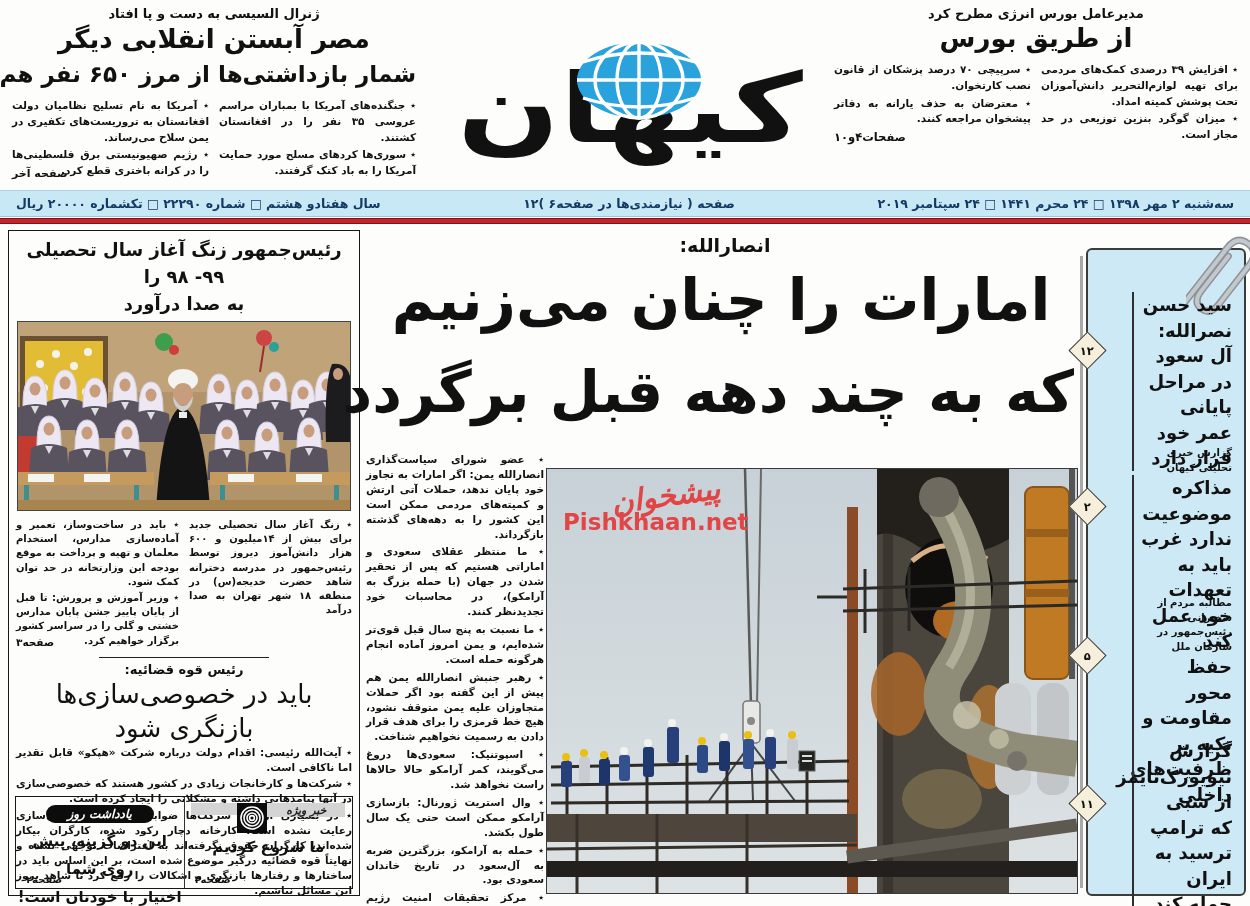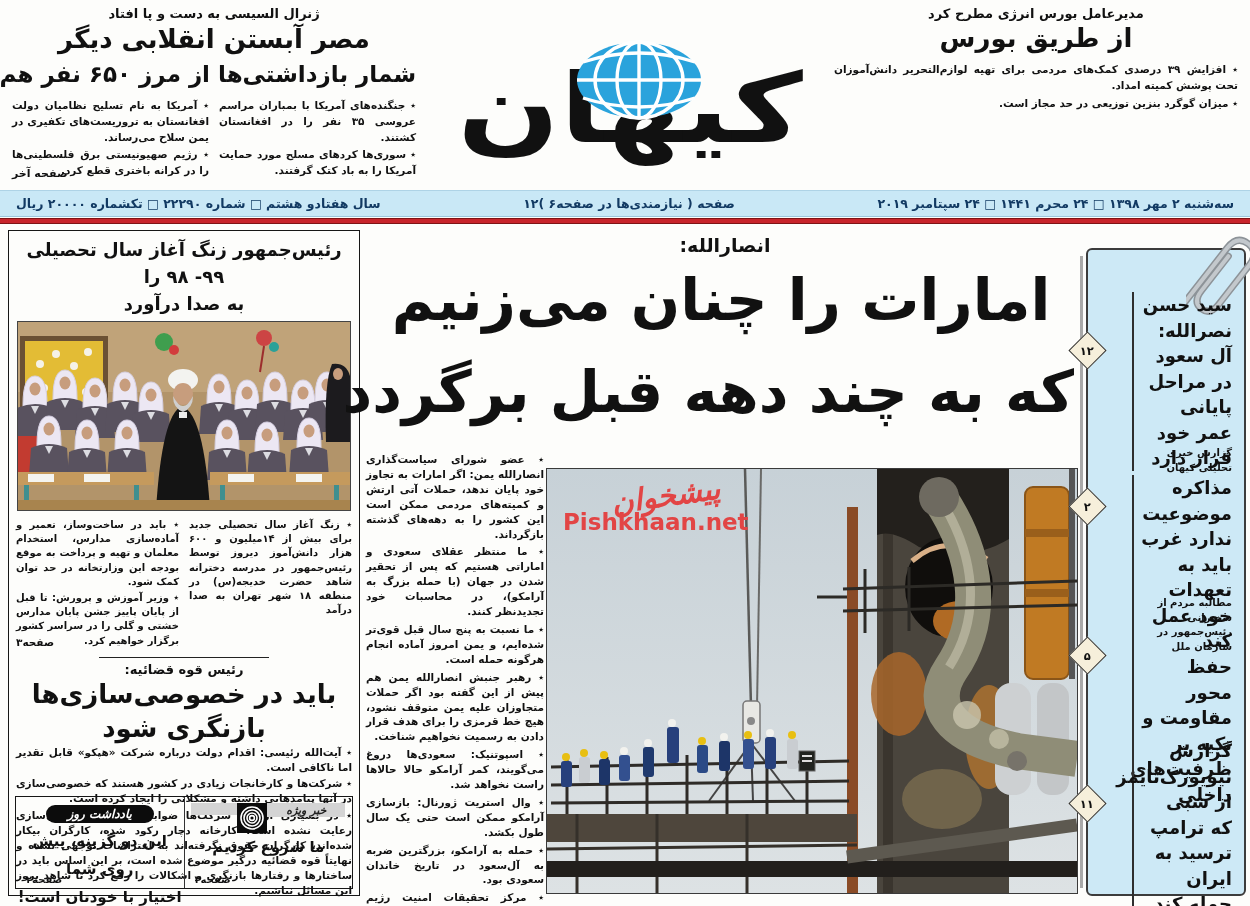--- a/index.html
+++ b/index.html
@@ -29,21 +29,21 @@
   #date-strip{top:190px;left:0;width:1250px;height:27px;background:#c9e8f6;border-top:1px solid #aed3e6;border-bottom:1px solid #9cc6dc;
               display:flex;flex-direction:row-reverse;justify-content:space-between;align-items:center;padding:0 16px;box-sizing:border-box;
               color:#123a63;font-size:12.5px;font-weight:bold;}
   #red-rule{top:218px;left:0;width:1250px;height:4px;background:#c8242b;border-top:1.5px solid #7e1416;border-bottom:1.5px solid #7e1416;}
   
   #left-col{left:8px;top:230px;width:352px;height:666px;border:1.5px solid #161616;box-sizing:border-box;padding:5px 7px;}
   #school-hl{font-size:18px;font-weight:bold;line-height:27px;}
   #school-photo{margin:4px 1px 5px 1px;height:188px;border:1px solid #444;overflow:hidden;}
   #school-cols .col{font-size:10px;line-height:1.42;}
   .divider{width:170px;border-top:1.2px solid #222;margin:7px auto 4px auto;}
-  #jud-hl{font-size:26px;line-height:34px;font-weight:bold;}
+  #jud-hl{font-size:26px;line-height:34px;font-weight:normal;}
   #jud-bullets p{font-size:10.5px;line-height:1.42;margin:0 0 2px 0;}
   .pr-inline{margin-top:-15px;}
   
   #badge-box{left:15px;top:796px;width:338px;height:93px;border:1.5px solid #161616;display:flex;box-sizing:border-box;}
   .half{flex:1;position:relative;padding-top:6px;}
   #note-half{border-right:1.2px solid #333;}
   .pill{margin:2px auto 4px auto;width:108px;background:#0c0c0c;color:#fff;border-radius:11px;
         font-size:12px;font-weight:bold;font-style:italic;text-align:center;padding:2px 0;}
   .half .hl-s{font-size:15px;line-height:28px;font-weight:bold;}
   .half .pageref{position:absolute;left:10px;bottom:3px;font-size:10px;}
@@ -107,20 +107,25 @@
     </g>
   </svg>
 
   <div class="abs top-story rtl c" id="top-right">
     <div class="kicker">مدیرعامل بورس انرژی مطرح کرد</div>
     <div class="hl hl2" style="font-size:26px;">از طریق بورس</div>
     <div class="cols2 rtl">
       <div class="col bullets j">
         <p>٭ افزایش ۳۹ درصدی کمک‌های مردمی برای تهیه لوازم‌التحریر دانش‌آموزان تحت پوشش کمیته امداد.</p>
         <p>٭ میزان گوگرد بنزین توزیعی در حد مجاز است.</p>
+      </div>
+      <div class="col bullets j">
+        <p>٭ سرپیچی ۷۰ درصد پزشکان از قانون نصب کارتخوان.</p>
+        <p>٭ معترضان به حذف یارانه به دفاتر پیشخوان مراجعه کنند.</p>
+        <div class="pageref" style="font-size:11.5px;">صفحات۴و۱۰</div>
       </div>
     </div>
   </div>
 
   <div class="abs" id="date-strip">
     <span>سه‌شنبه ۲ مهر ۱۳۹۸ □ ۲۴ محرم ۱۴۴۱ □ ۲۴ سپتامبر ۲۰۱۹</span>
     <span>۱۲صفحه ( نیازمندی‌ها در صفحه۶ )</span>
     <span>سال هفتادو هشتم □ شماره ۲۲۲۹۰ □ تکشماره ۲۰۰۰۰ ریال</span>
   </div>
   <div class="abs" id="red-rule"></div>

